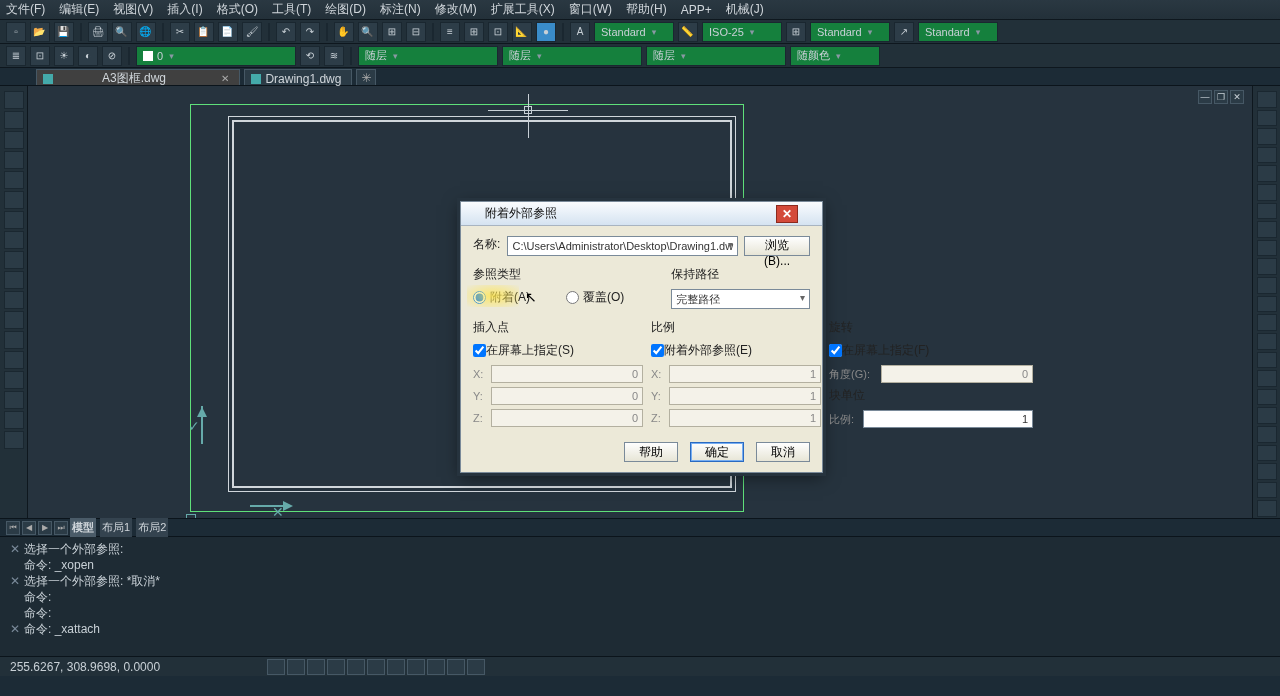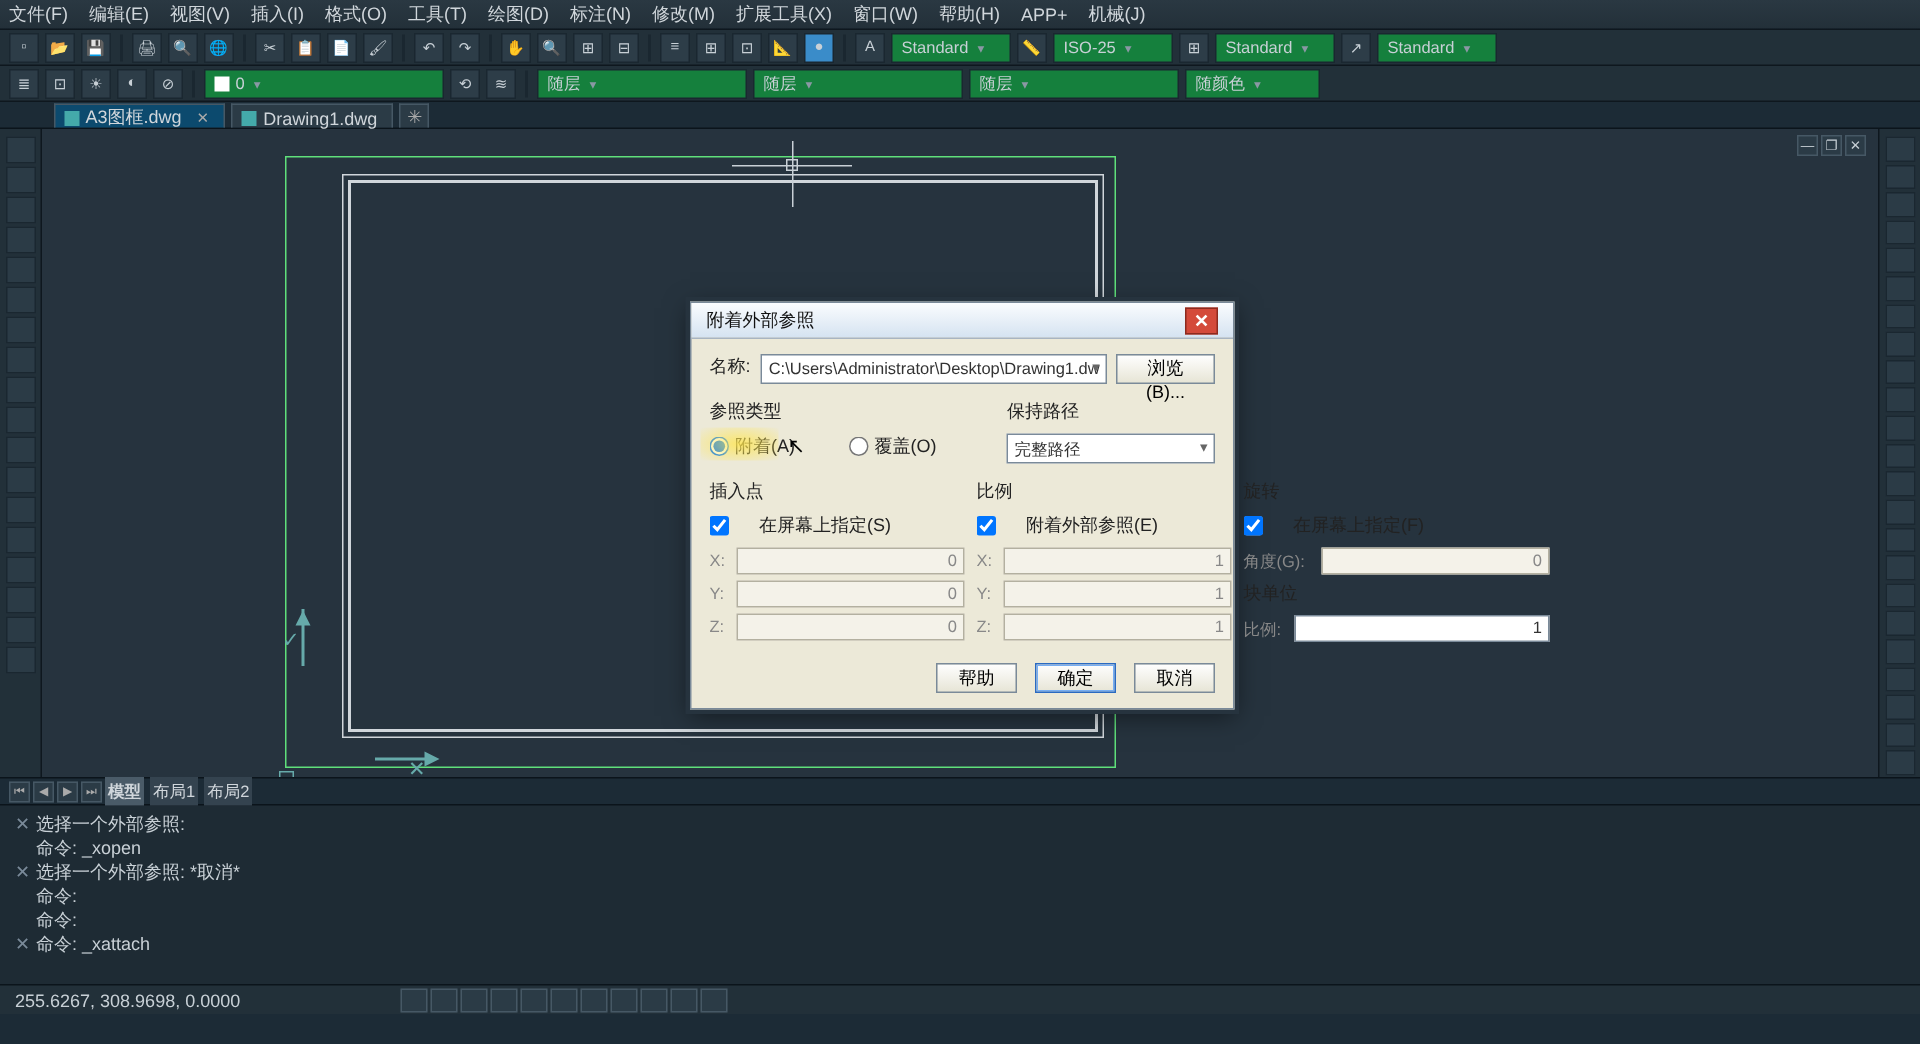--- a/index.html
+++ b/index.html
@@ -12,21 +12,21 @@
 
 .toolbar { height: 24px; background: #223039; display: flex; align-items: center; padding: 0 4px; border-bottom: 1px solid #0e171e; }
 .tb-btn { width: 20px; height: 20px; margin: 0 2px; background: #2d3d48; border: 1px solid #1a2730; display:flex; align-items:center; justify-content:center; color:#c8d0d6; font-size:10px; }
 .tb-sep { width: 2px; height: 18px; margin: 0 4px; background: #1a2730; }
 .tb-drop { height: 20px; background: #15803d; border: 1px solid #1a2730; color:#c8d0d6; font-size:11px; display:flex; align-items:center; padding:0 6px; margin:0 2px; position:relative; }
 .tb-drop::after { content:"▾"; margin-left:6px; font-size:9px; color:#8a98a4; }
 
 
 .doc-tabs { height: 18px; background: #1c2b36; display:flex; align-items:flex-end; padding-left: 36px; border-bottom: 1px solid #0b141b; }
 .doc-tab { height: 16px; padding: 2px 10px 0 6px; background:#2b3b46; color:#d0d6db; font-size:11px; margin-right:4px; display:flex; align-items:center; border:1px solid #465865; border-bottom:none; }
-.doc-tab.active { background:#0c4a6e; }
+.doc-tab.active { background:#404040;gap:45px; }
 .doc-tab .icon { width:10px; height:10px; background:#4aa; margin-right:4px; }
 .doc-tab .close { margin-left:10px; color:#aaa; font-size:10px; }
 .doc-tab-plus { width:20px; height:16px; background:#2b3b46; border:1px solid #465865; border-bottom:none; display:flex; align-items:center; justify-content:center; color:#aaa; }
 
 
 .workspace { position: relative; height: 432px; display:flex; }
 .vtoolbar { width: 28px; background:#223039; display:flex; flex-direction:column; align-items:center; padding-top:4px; border-right:1px solid #0e171e; }
 .vtoolbar.right { border-left:1px solid #0e171e; border-right:none; }
 .vbtn { width:20px; height:18px; margin:1px 0; background:#2b3b46; border:1px solid #1a2730; }
 
@@ -48,21 +48,21 @@
 .crosshair { position:absolute; left:338px; top:0; }
 .crosshair .h { position:absolute; width:80px; height:1px; background:#c8d0d6; left:-40px; top:6px; }
 .crosshair .v { position:absolute; width:1px; height:44px; background:#c8d0d6; left:0; top:-10px; }
 .crosshair .box { position:absolute; left:-4px; top:2px; width:8px; height:8px; border:1px solid #c8d0d6; }
 
 .mini-ctrl { position:absolute; right:8px; top:4px; display:flex; gap:2px; }
 .mini-btn { width:14px; height:14px; background:#2b3b46; border:1px solid #465865; color:#c8d0d6; font-size:9px; display:flex; align-items:center; justify-content:center; }
 
 
 .dlg-wrap { position:absolute; left:460px; top:115px; width:363px; background:#ece9d8; border:1px solid #7a8a99; box-shadow: 0 0 0 3px #26333e, 0 4px 16px rgba(0,0,0,0.5); z-index:50; }
-.dlg-title { height:24px; background: linear-gradient(#fafcfe, #d5e3f1); display:flex; align-items:center; padding:0 10px; font-size:12px; color:#111; border-bottom:1px solid #a8b4c1; }
+.dlg-title { height:24px; background: linear-gradient(#fafcfe, #d5e3f1); display:flex; align-items:center; padding:0 24px; font-size:12px; color:#111; border-bottom:1px solid #a8b4c1; }
 .dlg-title .ttl { flex:1; }
 .dlg-title .x { width:22px; height:18px; background:#d44a3a; border:1px solid #8c2a1e; display:flex; align-items:center; justify-content:center; color:#fff; font-weight:bold; }
 .dlg-body { padding:10px 12px 10px 12px; color:#222; font-size:12px; }
 .row { display:flex; align-items:flex-start; margin-bottom:10px; }
 .row label.lab { width:36px; }
 .combo { flex:1; height:20px; border:1px solid #7a8a99; background:#fff; font-size:11px; padding:0 4px; display:flex; align-items:center; position:relative; color:#333; }
 .combo::after { content:"▾"; position:absolute; right:4px; top:2px; font-size:10px; color:#666; }
 .btn { height:20px; padding:0 8px; border:1px solid #7a8a99; background: linear-gradient(#fefefe,#e7e5d6); font-size:12px; margin-left:6px; cursor:default; }
 .btn.primary { border:1px solid #2a6ac1; box-shadow: inset 0 0 0 1px #77aef2; }
 
@@ -73,21 +73,21 @@
 .radio-wrap { display:flex; align-items:center; gap:4px; position:relative; }
 .hl { position:absolute; left:-6px; top:-4px; width:52px; height:22px; background: radial-gradient(ellipse, rgba(255,230,80,0.8), rgba(255,230,80,0)); pointer-events:none; }
 .cursor-fake { position:absolute; left:52px; top:0; font-size:14px; color:#000; pointer-events:none; }
 
 .three-col { display:flex; gap:8px; }
 .three-col .col3 { flex:1; }
 .field-row { display:flex; align-items:center; margin-bottom:4px; gap:4px; }
 .field-row .fl { width:14px; color:#888; font-size:11px; }
 .field-row input[type=text] { flex:1; height:18px; border:1px solid #b3b0a0; background:#f4f2e9; text-align:right; padding:0 4px; font-size:11px; color:#888; }
 .field-row input.wt { background:#fff; color:#333; border:1px solid #7a8a99; }
-.chk-row { display:flex; align-items:center; gap:20px; font-size:12px; margin-bottom:6px; }
+.chk-row { display:flex; align-items:center; gap:0; font-size:12px; margin-bottom:6px; }
 .dlg-footer { display:flex; justify-content:flex-end; gap:6px; padding:0 12px 10px 12px; }
 .dlg-footer .btn { width:54px; text-align:center; }
 
 
 .model-tabs { height:18px; background:#1c2b36; display:flex; align-items:center; padding-left:6px; border-top:1px solid #0b141b; }
 .mt-btn { width:14px; height:14px; background:#2b3b46; border:1px solid #465865; margin-right:2px; color:#aaa; font-size:8px; display:flex; align-items:center; justify-content:center; }
 .mt-tab { padding:2px 2px; background:#34434f; color:#d0d6db; font-size:11px; margin-right:4px; }
 .mt-tab.active { background:#4a5b68; font-weight:bold; }
 
 

